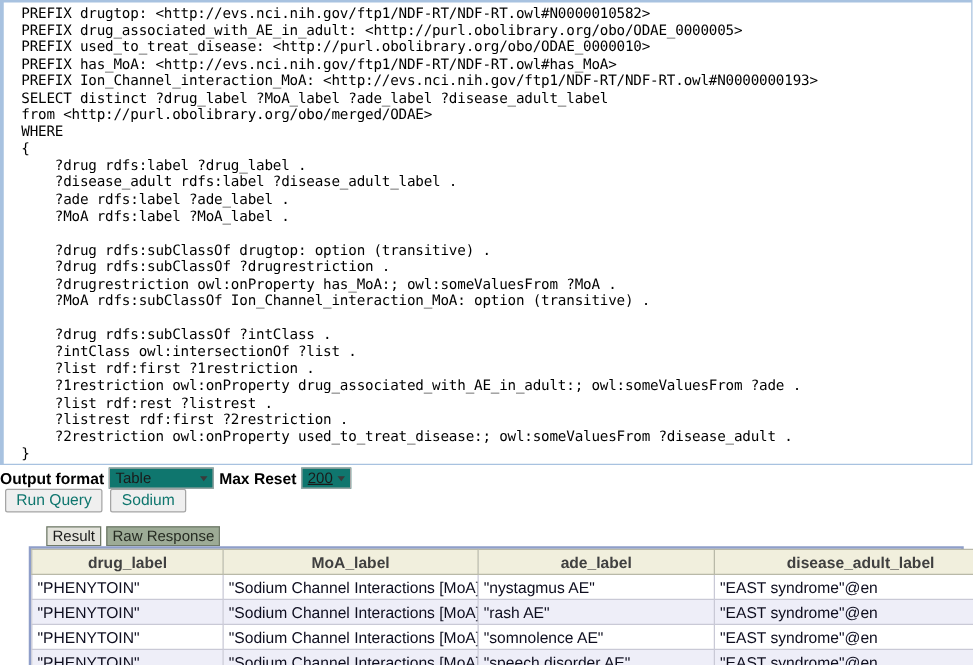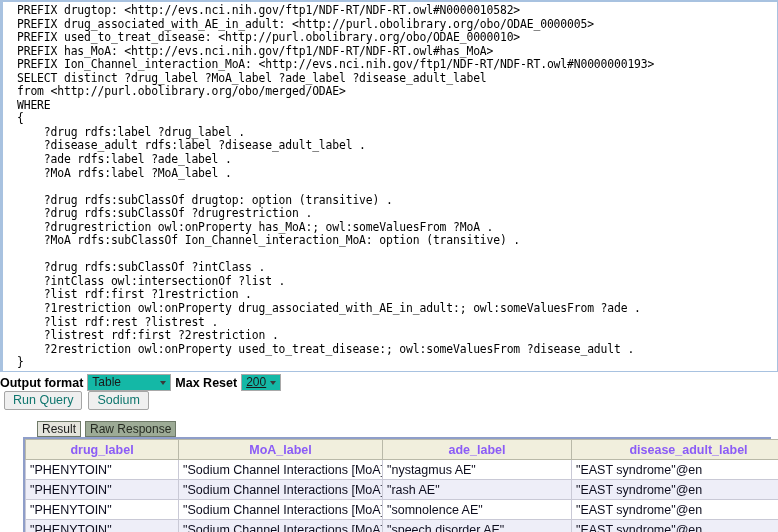--- a/index.html
+++ b/index.html
@@ -56,21 +56,21 @@
     font-size: 12.5px;
     font-weight: bold;
     color: #000000;
     line-height: 16px;
   }
   .fake-select {
     position: relative;
     box-sizing: border-box;
     height: 17px;
     border: 1px solid #a9a9a9;
-    background: #14b8a6;
+    background: #0f766e;
     font-family: "Liberation Sans", sans-serif;
     font-size: 12px;
     color: #1a1a1a;
     padding: 0 16px 0 4px;
     line-height: 15px;
     display: inline-block;
     white-space: nowrap;
   }
   .fake-select .arrow {
     position: absolute;
@@ -151,21 +151,21 @@
     border-collapse: collapse;
     width: 100%;
     table-layout: fixed;
     font-family: "Liberation Sans", sans-serif;
     font-size: 12.5px;
   }
   #results-table thead th {
     background: #f1efdd;
     border: 1px solid #b9b9a8;
     font-weight: bold;
-    color: #8b5cf6;
+    color: #404040;
     height: 19px;
     text-align: center;
     padding: 0 4px;
     overflow: hidden;
     white-space: nowrap;
   }
   #results-table tbody td {
     border: 1px solid #c9c9d6;
     height: 19px;
     padding: 0 4px;

